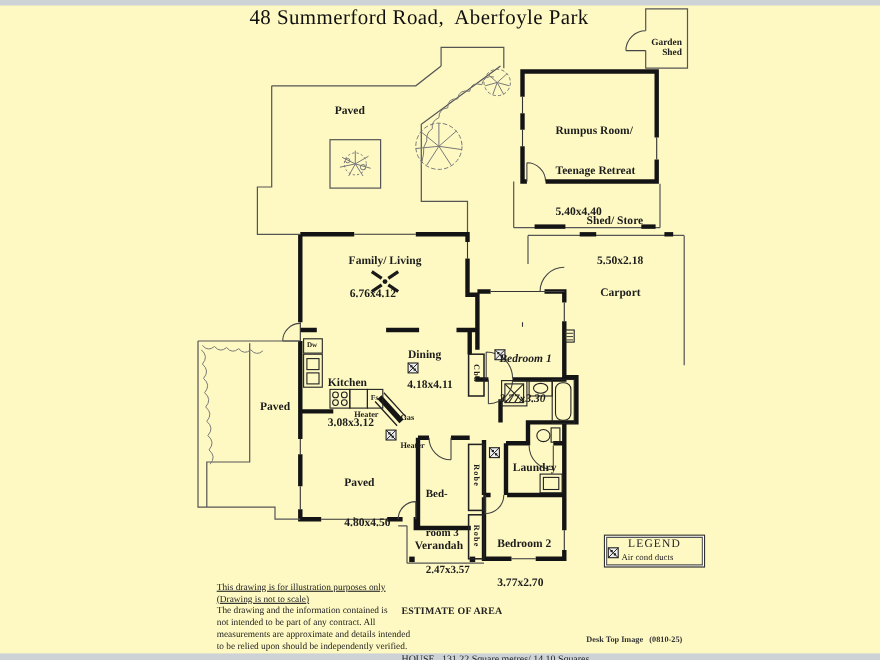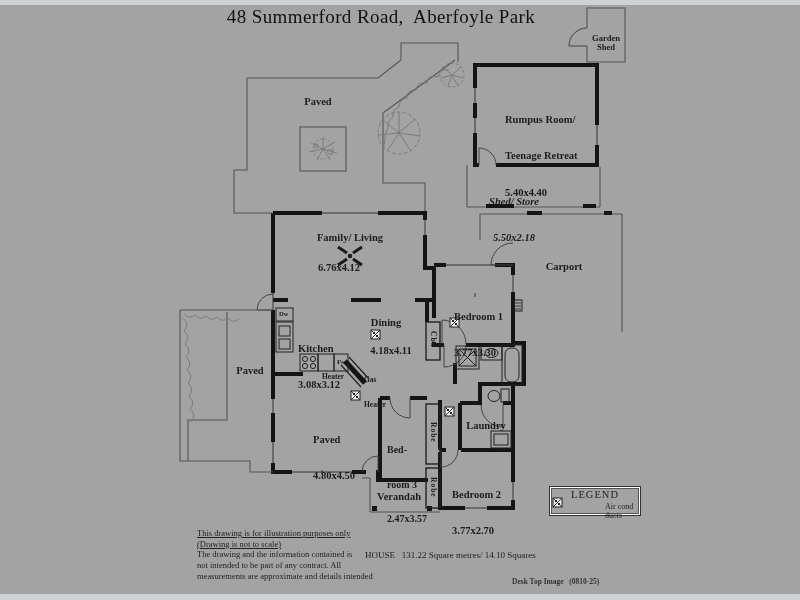--- a/index.html
+++ b/index.html
@@ -1,40 +1,40 @@
 <!DOCTYPE html>
 <html><head>
 <meta charset="utf-8">
 <style>
   html,body{margin:0;padding:0;background:#ffffff;}
-  #page{position:relative;width:800px;height:600px;background:#a3a3a3;overflow:hidden;
+  #page{position:relative;width:800px;height:600px;background:#fef9c3;overflow:hidden;
         font-family:"Liberation Serif",serif;}
   .edge{position:absolute;left:0;width:800px;background:#cdd2d6;}
   #plan-svg{position:absolute;left:0;top:0;}
   .lbl{position:absolute;font:bold 10.5px/1.15 "Liberation Serif",serif;color:#1c1c1c;white-space:pre;}
-  .c{transform:translateX(-50%);text-align:center;}
+  .c{transform:translateX(-50%);text-align:right;}
   .sm{font-size:7px;line-height:1;}
   .m{font-size:7.5px;line-height:1;}
   .v{writing-mode:vertical-rl;font:bold 7.5px "Liberation Serif",serif;letter-spacing:1px;}
   .title{position:absolute;left:381px;top:6px;transform:translateX(-50%);
          font:400 19px "Liberation Serif",serif;color:#101010;letter-spacing:.4px;white-space:pre;}
   .gshed{font-size:8.5px;line-height:1.15;}
   .legend-box{position:absolute;left:549px;top:486px;width:90px;height:28px;
               border:1px solid #333;box-shadow:inset 0 0 0 1px #fff, inset 0 0 0 2px #555;}
   .legend-title{position:absolute;left:50%;top:2px;transform:translateX(-50%);
                 font:400 10.5px "Liberation Serif",serif;letter-spacing:1px;color:#222;}
-  .legend-air{position:absolute;left:15px;top:15px;font:400 8px "Liberation Serif",serif;color:#222;margin-left:40px;}
+  .legend-air{position:absolute;left:15px;top:15px;font:400 8px "Liberation Serif",serif;color:#222;}
   .disc{position:absolute;left:175px;top:528px;width:195px;
         font:400 8.5px/1.26 "Liberation Serif",serif;color:#222;margin-left:22px;}
   .disc .u{text-decoration:underline;}
   .area{position:absolute;left:365px;top:528px;width:270px;
         font:400 9px/1.2 "Liberation Serif",serif;color:#222;white-space:pre;}
   .area .hd{font-weight:700;letter-spacing:.2px;margin-bottom:12px;}
   .area .ln{margin-bottom:1px;}
-  .credit{position:absolute;left:512px;top:577px;font:700 7.5px "Liberation Serif",serif;color:#333;white-space:pre;text-align:right;}
+  .credit{position:absolute;left:533px;top:577px;font:700 7.5px "Liberation Serif",serif;color:#333;white-space:pre;text-align:right;}
 </style>
 </head>
 <body>
 
 <div id="page">
 
   <div class="edge" style="top:0;height:5px;"></div>
   <div class="edge" style="top:594px;height:6px;"></div>
 
   <svg id="plan-svg" width="800" height="600" viewBox="0 0 800 600">
@@ -207,39 +207,39 @@
   </div>
 
   <div class="lbl c" style="left:318px;top:96px;">Paved</div>
 
   <div class="lbl" style="left:505px;top:90px;">
     <div>Rumpus Room/</div>
     <div>Teenage Retreat</div>
     <div>5.40x4.40</div>
   </div>
 
-  <div class="lbl c" style="left:514px;top:172px;font-style:italic;">
+  <div class="lbl c" style="left:559px;top:172px;">
     <div>Shed/ Store</div>
     <div>5.50x2.18</div>
   </div>
 
   <div class="lbl c" style="left:564px;top:261px;">Carport</div>
 
   <div class="lbl c" style="left:350px;top:232px;">Family/ Living</div>
   <div class="lbl c" style="left:339px;top:262px;">6.76x4.12</div>
 
   <div class="lbl" style="left:298px;top:319px;">
     <div>Kitchen</div>
     <div>3.08x3.12</div>
   </div>
 
   <div class="lbl c" style="left:386px;top:317px;">Dining</div>
   <div class="lbl c" style="left:391px;top:345px;">4.18x4.11</div>
 
-  <div class="lbl" style="left:454px;top:287px;">
+  <div class="lbl" style="left:454px;top:297px;font-style:italic;">
     <div>Bedroom 1</div>
     <div>3.77x3.30</div>
   </div>
 
   <div class="lbl" style="left:313px;top:410px;">
     <div>Paved</div>
     <div>4.80x4.50</div>
   </div>
 
   <div class="lbl" style="left:387px;top:421px;font-size:10px;">
@@ -274,23 +274,25 @@
     <div class="legend-title">LEGEND</div>
     <div class="legend-air">Air cond ducts</div>
   </div>
 
   <div class="disc">
     <div class="u">This drawing is for illustration purposes only</div>
     <div class="u">(Drawing is not to scale)</div>
     <div>The drawing and the information contained is</div>
     <div>not intended to be part of any contract.  All</div>
     <div>measurements are approximate and details intended</div>
+    <div>to be relied upon should be independently verified.</div>
   </div>
 
   <div class="area">
+    <div class="hd">ESTIMATE OF AREA</div>
     <div class="ln">HOUSE   131.22 Square metres/ 14.10 Squares</div>
     
     
     
   </div>
 
   <div class="credit">Desk Top Image   (0810-25)</div>
 
 </div>
 

